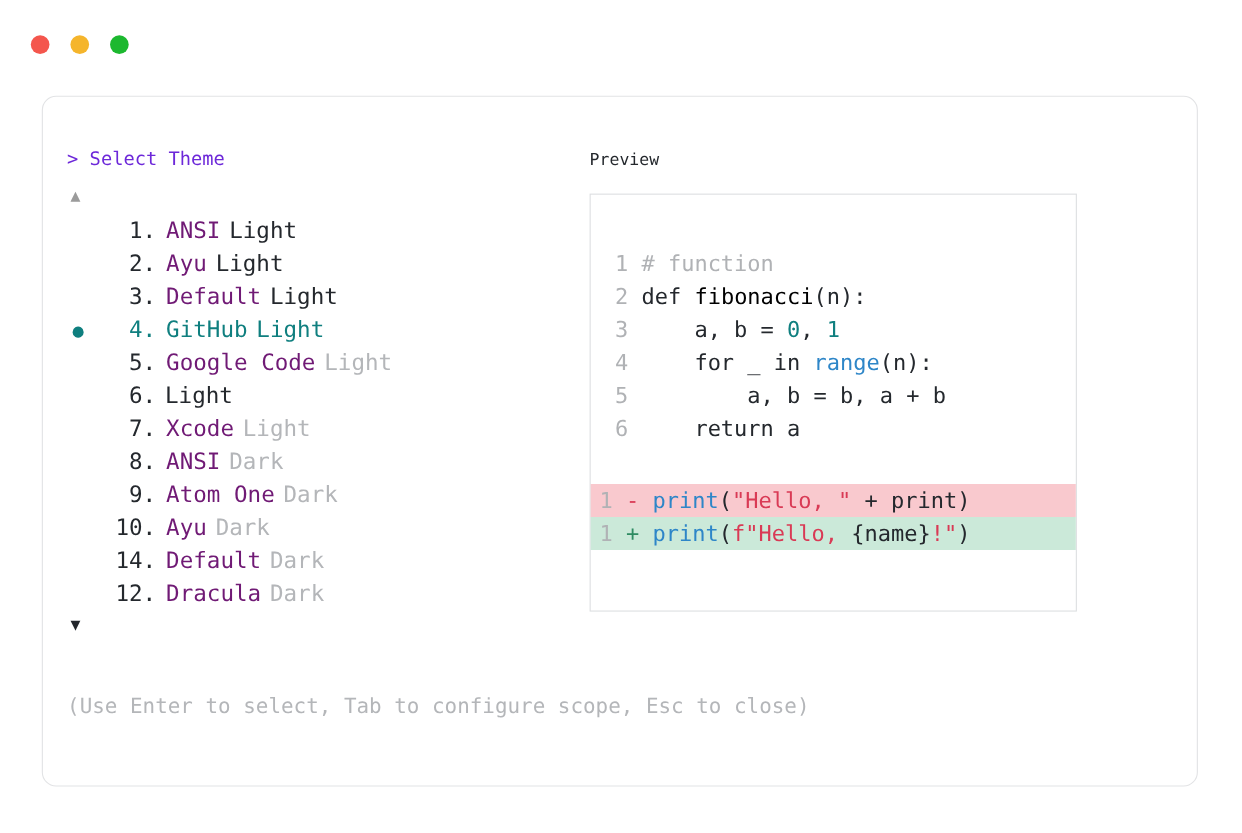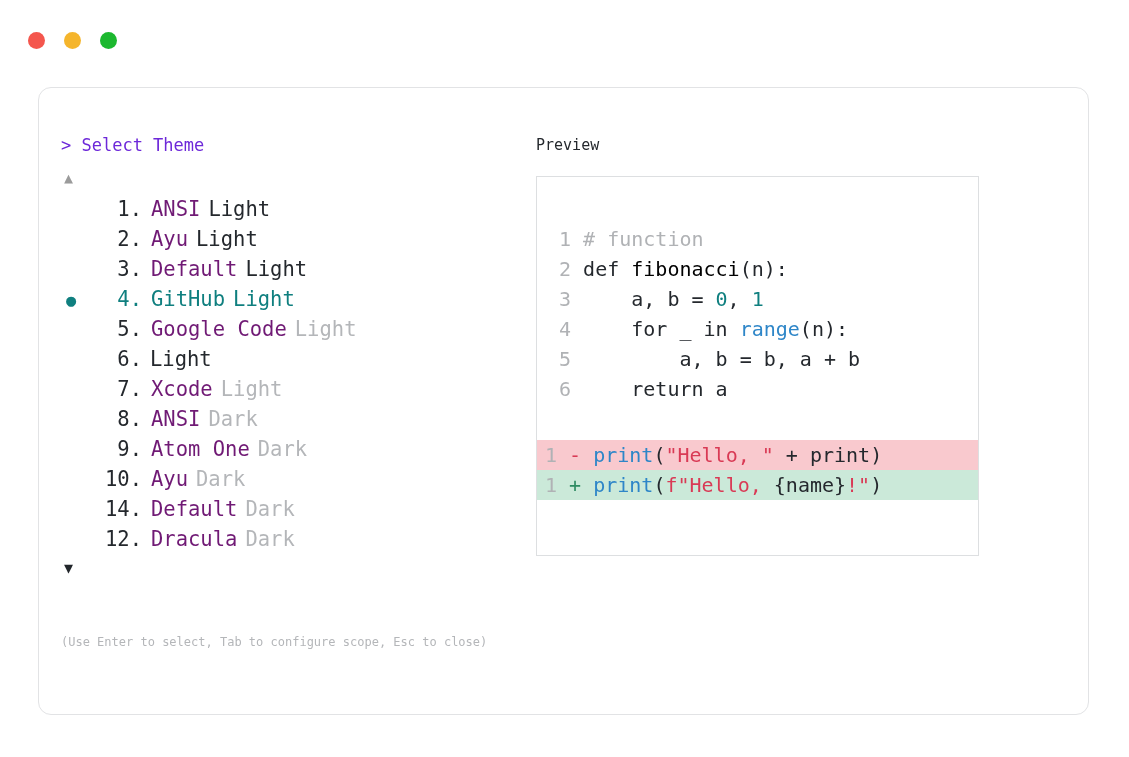--- a/index.html
+++ b/index.html
@@ -109,21 +109,21 @@
   .variant-muted { color: #b4b6b9; }
   .theme-row.selected .num-col,
   .theme-row.selected .dotsep,
   .theme-row.selected .name-col,
   .theme-row.selected .variant-col { color: #0f7f7f; }
 
   .hint {
     position: absolute;
     left: 22px;
     top: 541px;
-    font-size: 12px;
+    font-size: 19px;
     line-height: 26px;
     color: #b4b6b9;
     white-space: pre;
   }
 
   
   .right-pane {
     position: absolute;
     left: 497px;
     top: 44px;

